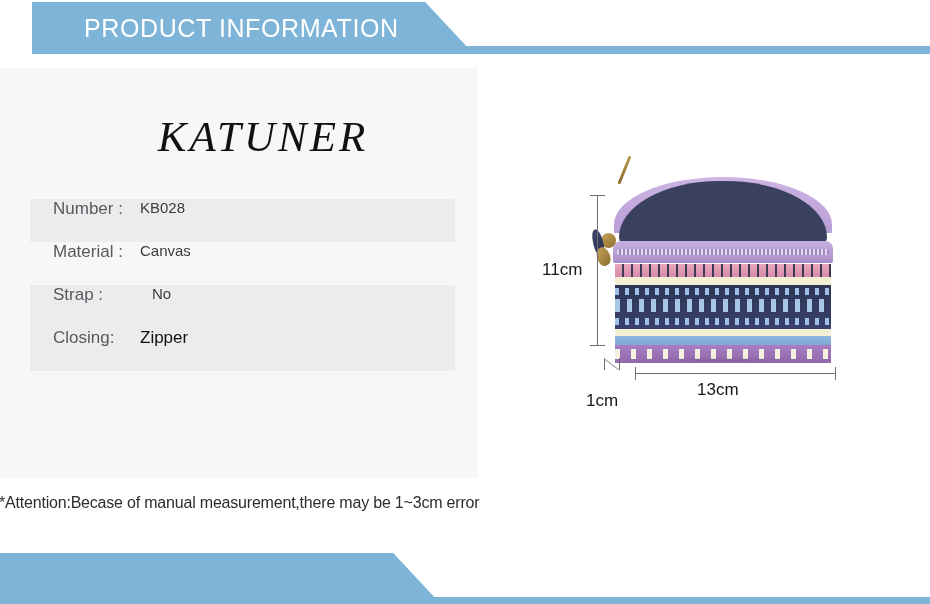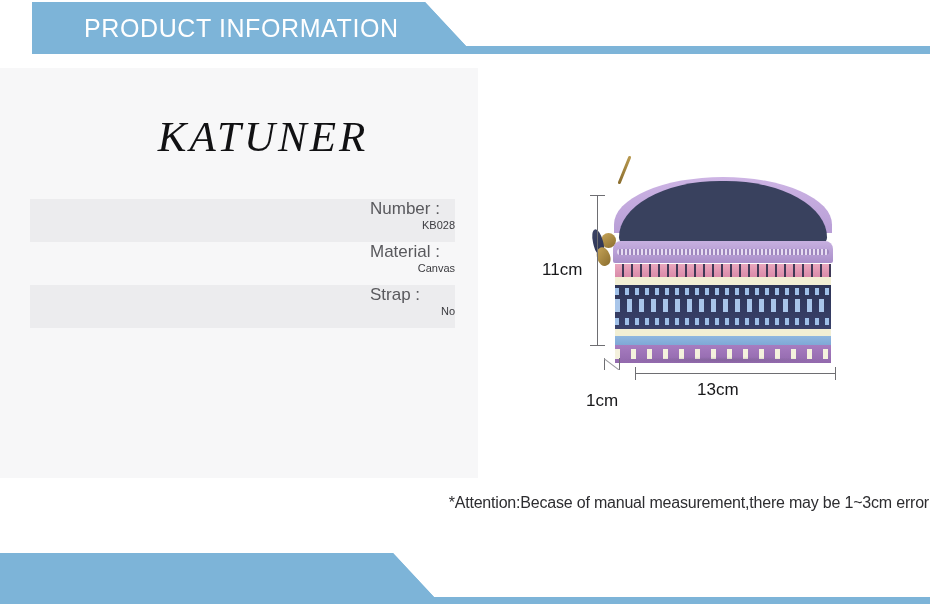--- a/index.html
+++ b/index.html
@@ -74,34 +74,33 @@
   .spec-table {
     position: absolute;
     left: 30px;
     top: 199px;
     width: 425px;
   }
   .spec-row {
     position: relative;
     height: 43px;
     display: flex;
-    align-items: flex-end;
-    flex-direction: column;
+    align-items: flex-start;
   }
   .spec-row.shaded { background: #ececee; }
   .spec-label {
     width: 108px;
     padding-left: 23px;
     box-sizing: border-box;
     font-size: 17px;
     color: #59595d;
     white-space: nowrap;
   }
   .spec-value {
-    font-size: 11px;
+    font-size: 15px;
     color: #3c3c40;
     white-space: nowrap;
   }
   .spec-value.strong { color: #111113; font-size: 17px; }
   .spec-value.muted  { color: #8a8a8f; font-size: 15px; padding-left: 22px; }
   .spec-value.pad-a  { padding-left: 2px; }
   .spec-value.pad-b  { padding-left: 14px; }
 
   
   .product-figure {
@@ -274,21 +273,21 @@
     transform-origin: left top;
   }
   #dim-d-label { left: 108px; top: 303px; margin-top: 20px; }
 
   
   .attention-note {
     position: absolute;
     left: 0;
     top: 494px;
     width: 930px;
-    text-align: right;
+    text-align: left;
     padding-right: 0;
     font-size: 16px;
     color: #2d2d30;
     letter-spacing: -0.2px;
   }
   .attention-inner {
     display: inline-block;
     transform: translateX(-1px);
   }
 </style>
@@ -318,20 +317,24 @@
     <span class="spec-label">Material :</span>
     <span class="spec-value pad-a">Canvas</span>
   </div>
 
   <div class="spec-row shaded">
     <span class="spec-label">Strap :</span>
     <span class="spec-value pad-b">No</span>
   </div>
 
 
+  <div class="spec-row shaded">
+    <span class="spec-label">Closing:</span>
+    <span class="spec-value strong pad-a">Zipper</span>
+  </div>
 
 
 </div>
 
 <div class="product-figure">
 
   <div class="purse">
     <div class="purse-lavender-top"></div>
     <div class="purse-denim"></div>
     <div class="purse-zip-band"></div>

